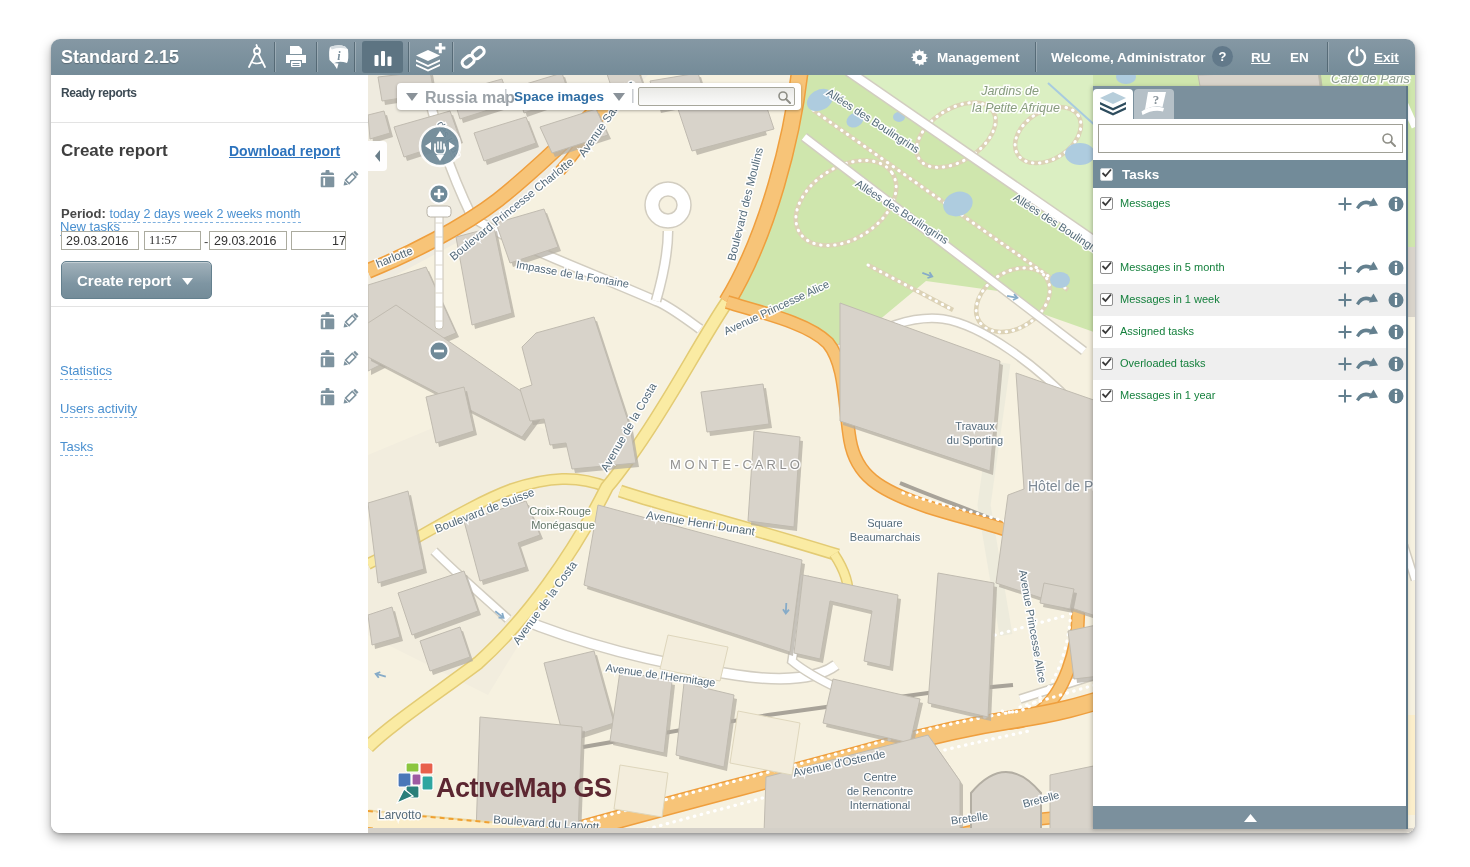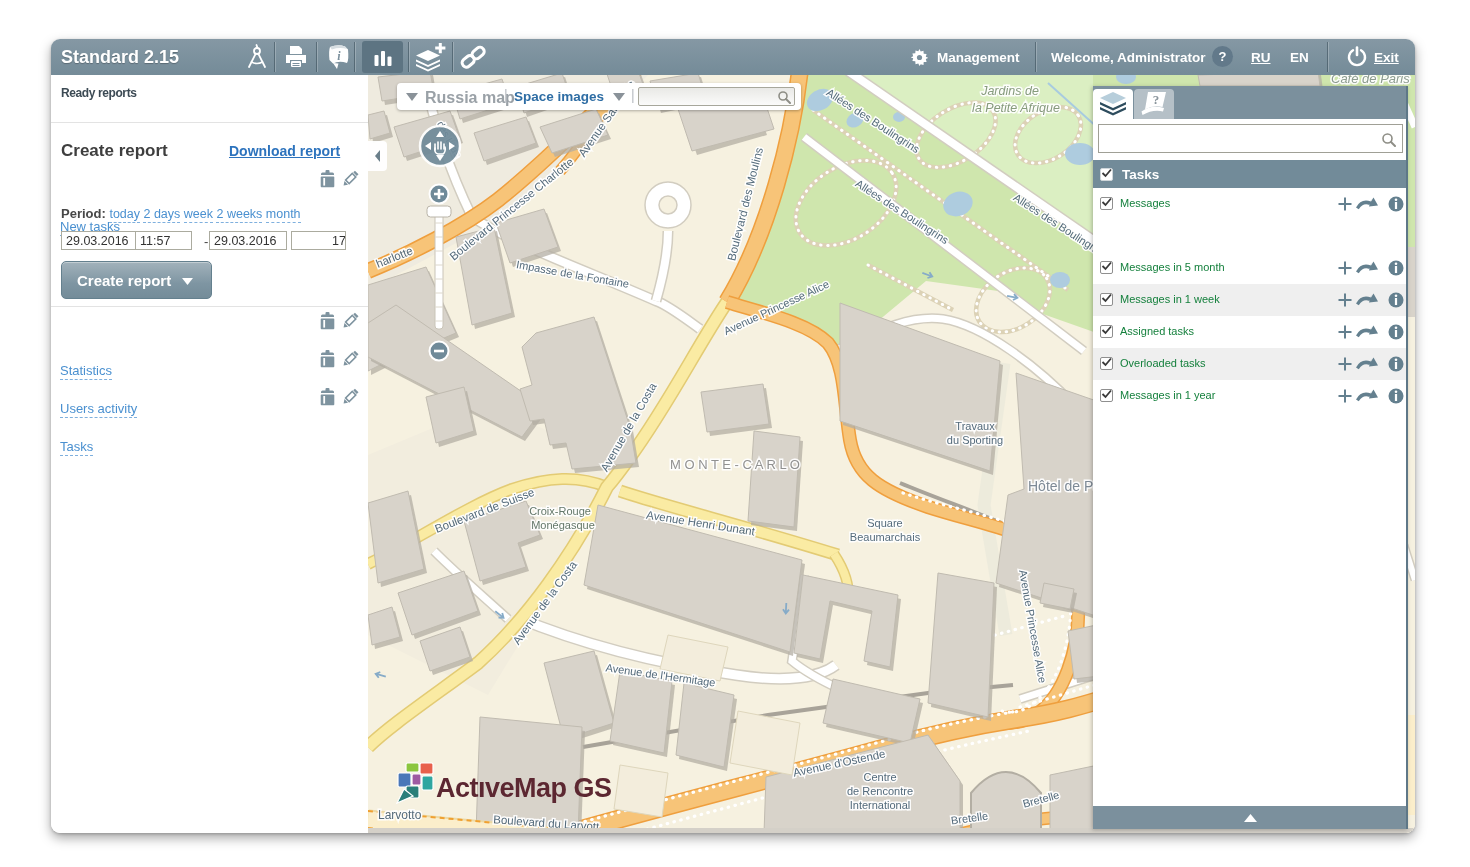--- a/index.html
+++ b/index.html
@@ -413,21 +413,21 @@
       <g transform="translate(24,0)">
         <g transform="rotate(45 9 9)">
           <rect x="6.6" y="3.4" width="5" height="9.4" fill="none" stroke="#7e939f" stroke-width="1.6"></rect>
           <rect x="6.6" y="-0.4" width="5" height="2.4" fill="#7e939f"></rect>
           <path d="M6.6 14.4 L11.6 14.4 L9.1 18.2 Z" fill="#7e939f"></path>
         </g>
       </g>
     </svg>
     <span class="periodlbl">Period: <a class="blue pl" href="#" style="font-weight:normal"><span class="dashed">today</span> <span class="dashed">2 days</span> <span class="dashed">week</span> <span class="dashed">2 weeks</span> <span class="dashed">month</span></a></span>
     <input class="dt" style="left: 10px; top: 156px; width: 78px;" value="29.03.2016">
-    <input class="dt" style="left: 84px; top: 156px; width: 57px;" value="11:57">
+    <input class="dt" style="left: 93px; top: 156px; width: 57px; font-family: Liberation Serif, serif;" value="11:57">
     <span style="position:absolute;left:153px;top:159px;font-size:13px;color:#444">-</span>
     <input class="dt" style="left: 158px; top: 156px; width: 78px;" value="29.03.2016">
     <input class="dt" style="left: 240px; top: 156px; width: 55px; padding-left: 40px;" value="17:57">
     <button id="crbtn">Create report
       <svg style="position:absolute;right:18px;top:16px" width="11" height="7" viewBox="0 0 11 7">
           <path d="M0 0 h11 L5.5 7 Z" fill="#fff"></path>
         </svg>
     </button>
     <div class="hr" style="top:231px"></div>
     <a class="llink blue" href="#" style="left:9px;top:240px"><span class="dashed">Statistics</span></a>

